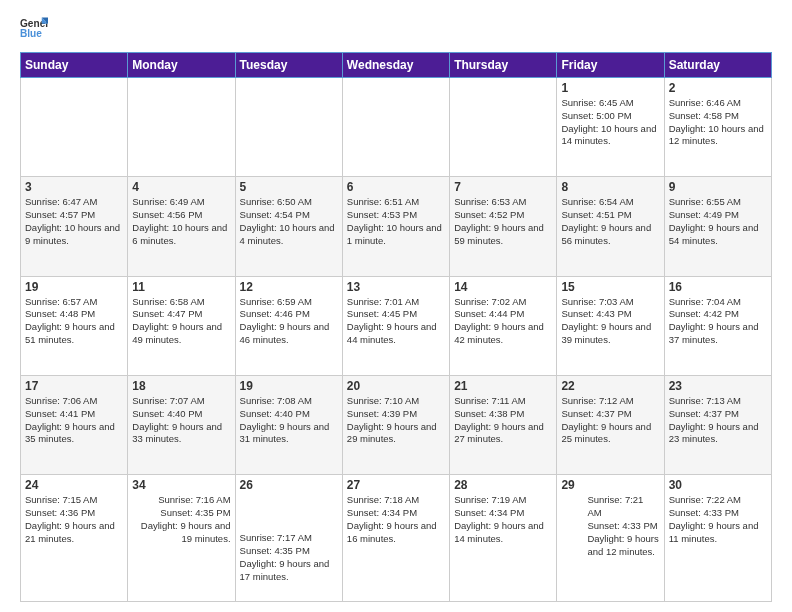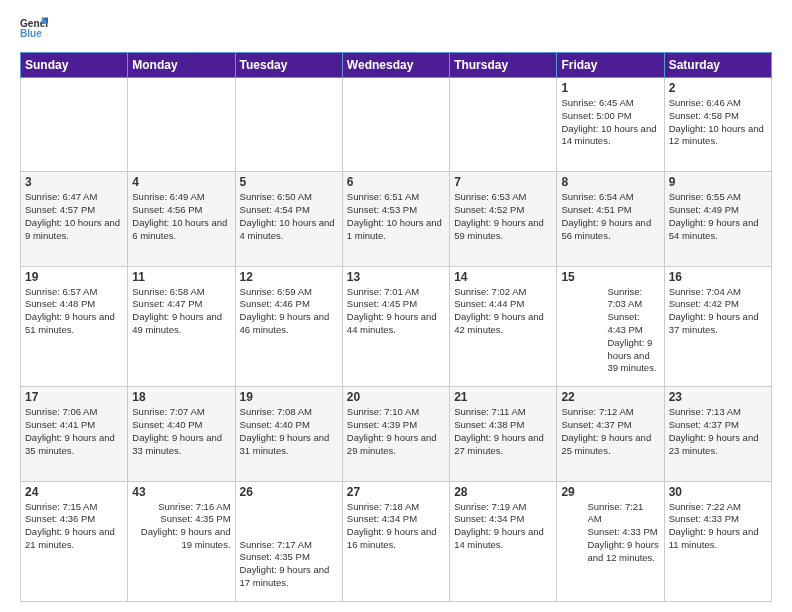--- a/index.html
+++ b/index.html
@@ -205,21 +205,21 @@
 Daylight: 9 hours and 44 minutes.</div>
           </td>
           <td>
             <span class="day-num">14</span>
             <div class="day-info" style="white-space: pre-line;">Sunrise: 7:02 AM
 Sunset: 4:44 PM
 Daylight: 9 hours and 42 minutes.</div>
           </td>
           <td>
             <span class="day-num">15</span>
-            <div class="day-info" style="white-space: pre-line; margin-left: 46px;">Sunrise: 7:03 AM
+            <div class="day-info" style="white-space: pre-line;">Sunrise: 7:03 AM
 Sunset: 4:43 PM
 Daylight: 9 hours and 39 minutes.</div>
           </td>
           <td>
             <span class="day-num">16</span>
             <div class="day-info" style="white-space: pre-line;">Sunrise: 7:04 AM
 Sunset: 4:42 PM
 Daylight: 9 hours and 37 minutes.</div>
           </td>
         </tr>
@@ -268,21 +268,21 @@
           </td>
         </tr>
         <tr>
           <td>
             <span class="day-num">24</span>
             <div class="day-info" style="white-space: pre-line;">Sunrise: 7:15 AM
 Sunset: 4:36 PM
 Daylight: 9 hours and 21 minutes.</div>
           </td>
           <td>
-            <span class="day-num">43</span>
+            <span class="day-num">34</span>
             <div class="day-info" style="white-space: pre-line; text-align: right;">Sunrise: 7:16 AM
 Sunset: 4:35 PM
 Daylight: 9 hours and 19 minutes.</div>
           </td>
           <td>
             <span class="day-num">26</span>
             <div class="day-info" style="white-space: pre-line; margin-top: 40px;">Sunrise: 7:17 AM
 Sunset: 4:35 PM
 Daylight: 9 hours and 17 minutes.</div>
           </td>

